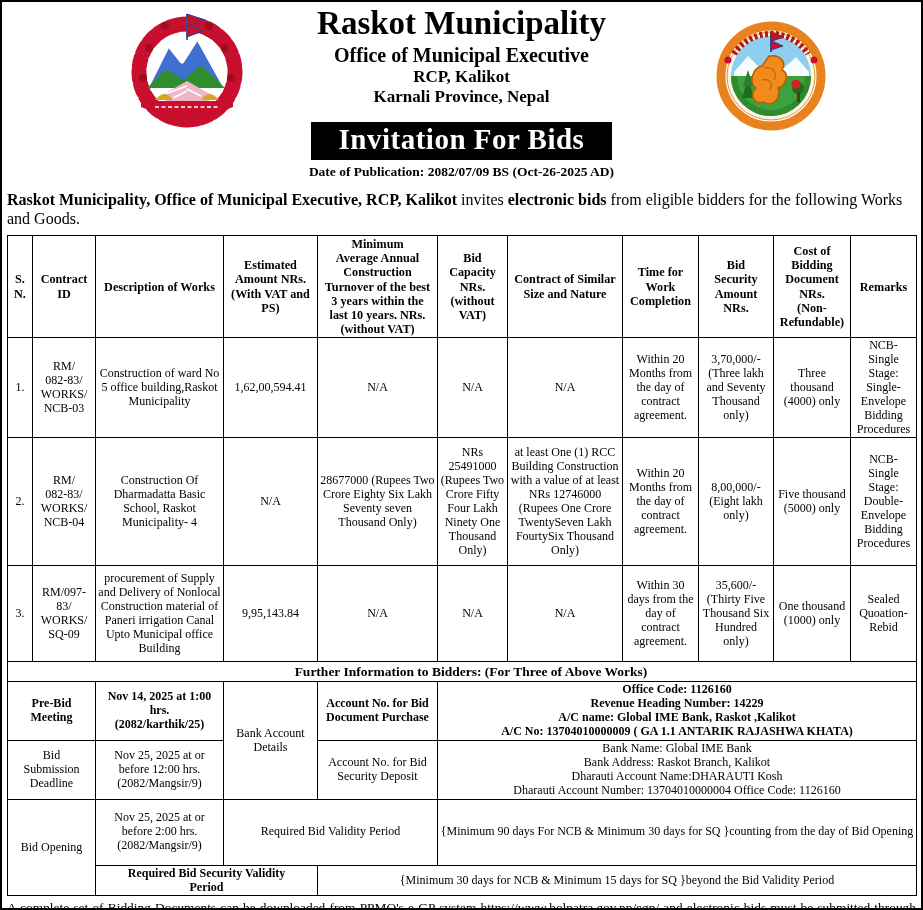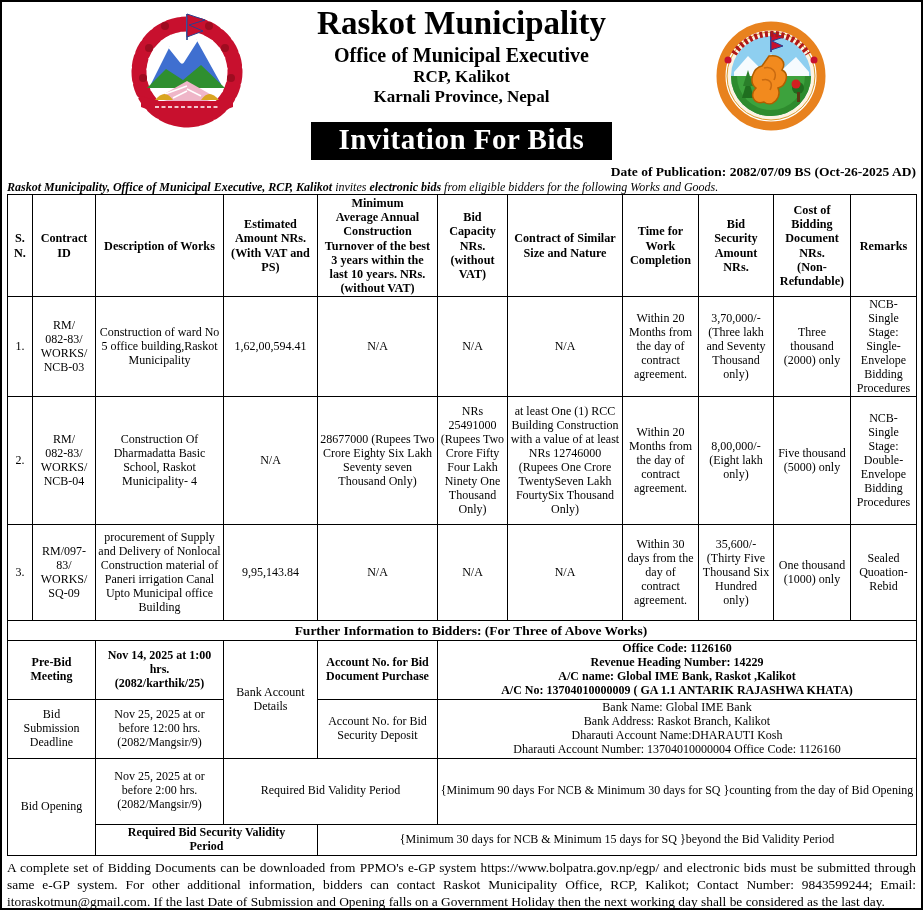--- a/index.html
+++ b/index.html
@@ -11,22 +11,22 @@
   .doc-header{position:relative;text-align:center;}
   .logo-left{position:absolute;left:118px;top:4px;}
   .logo-right{position:absolute;right:86px;top:6px;}
   .title{font-size:33px;font-weight:bold;line-height:1.08;padding-top:2px;}
   .office{font-size:20px;font-weight:bold;line-height:1.15;margin-top:2px;}
   .subline{font-size:17px;font-weight:bold;line-height:1.18;}
   .banner-box{
     display:inline-block;background:#000;color:#fff;
     font-size:29px;font-weight:bold;padding:1px 28px 4px;margin-top:15px;letter-spacing:.5px;
   }
-  .pub-date{text-align:right;font-weight:bold;font-size:13.5px;margin:4px 0 0;}
-  .intro{font-size:12px;margin:0 0 0 0;line-height:1.2;font-style:italic;}
+  .pub-date{text-align:center;font-weight:bold;font-size:13.5px;margin:4px 0 10px;}
+  .intro{font-size:16px;margin:0 0 7px 0;line-height:1.2;}
   table{border-collapse:collapse;table-layout:fixed;width:909px;}
   td{
     border:1.5px solid #000;font-size:12px;text-align:center;vertical-align:middle;
     padding:1px 2px;white-space:pre-line;line-height:1.16;overflow:hidden;
   }
   td.hdr{font-weight:bold;font-size:12.2px;}
   td.bold{font-weight:bold;}
   .section-row td{text-align:center;font-weight:bold;font-size:13.5px;padding-left:20px;white-space:normal;}
   .footer{font-size:13.4px;margin:3px 0 0 0;line-height:1.3;text-align:justify;}
   .url{cursor:pointer;}
@@ -161,21 +161,21 @@
 082-83/
 WORKS/
 NCB-03</td>
       <td>Construction of ward No 5 office building,Raskot Municipality</td>
       <td>1,62,00,594.41</td>
       <td>N/A</td>
       <td>N/A</td>
       <td>N/A</td>
       <td>Within 20 Months from the day of contract agreement.</td>
       <td>3,70,000/- (Three lakh and Seventy Thousand only)</td>
-      <td>Three thousand (2000) only</td>
+      <td>Three thousand (4000) only</td>
       <td>NCB-
 Single
 Stage:
 Single-
 Envelope
 Bidding
 Procedures</td>
     </tr>
 
     <tr style="height:128px">

